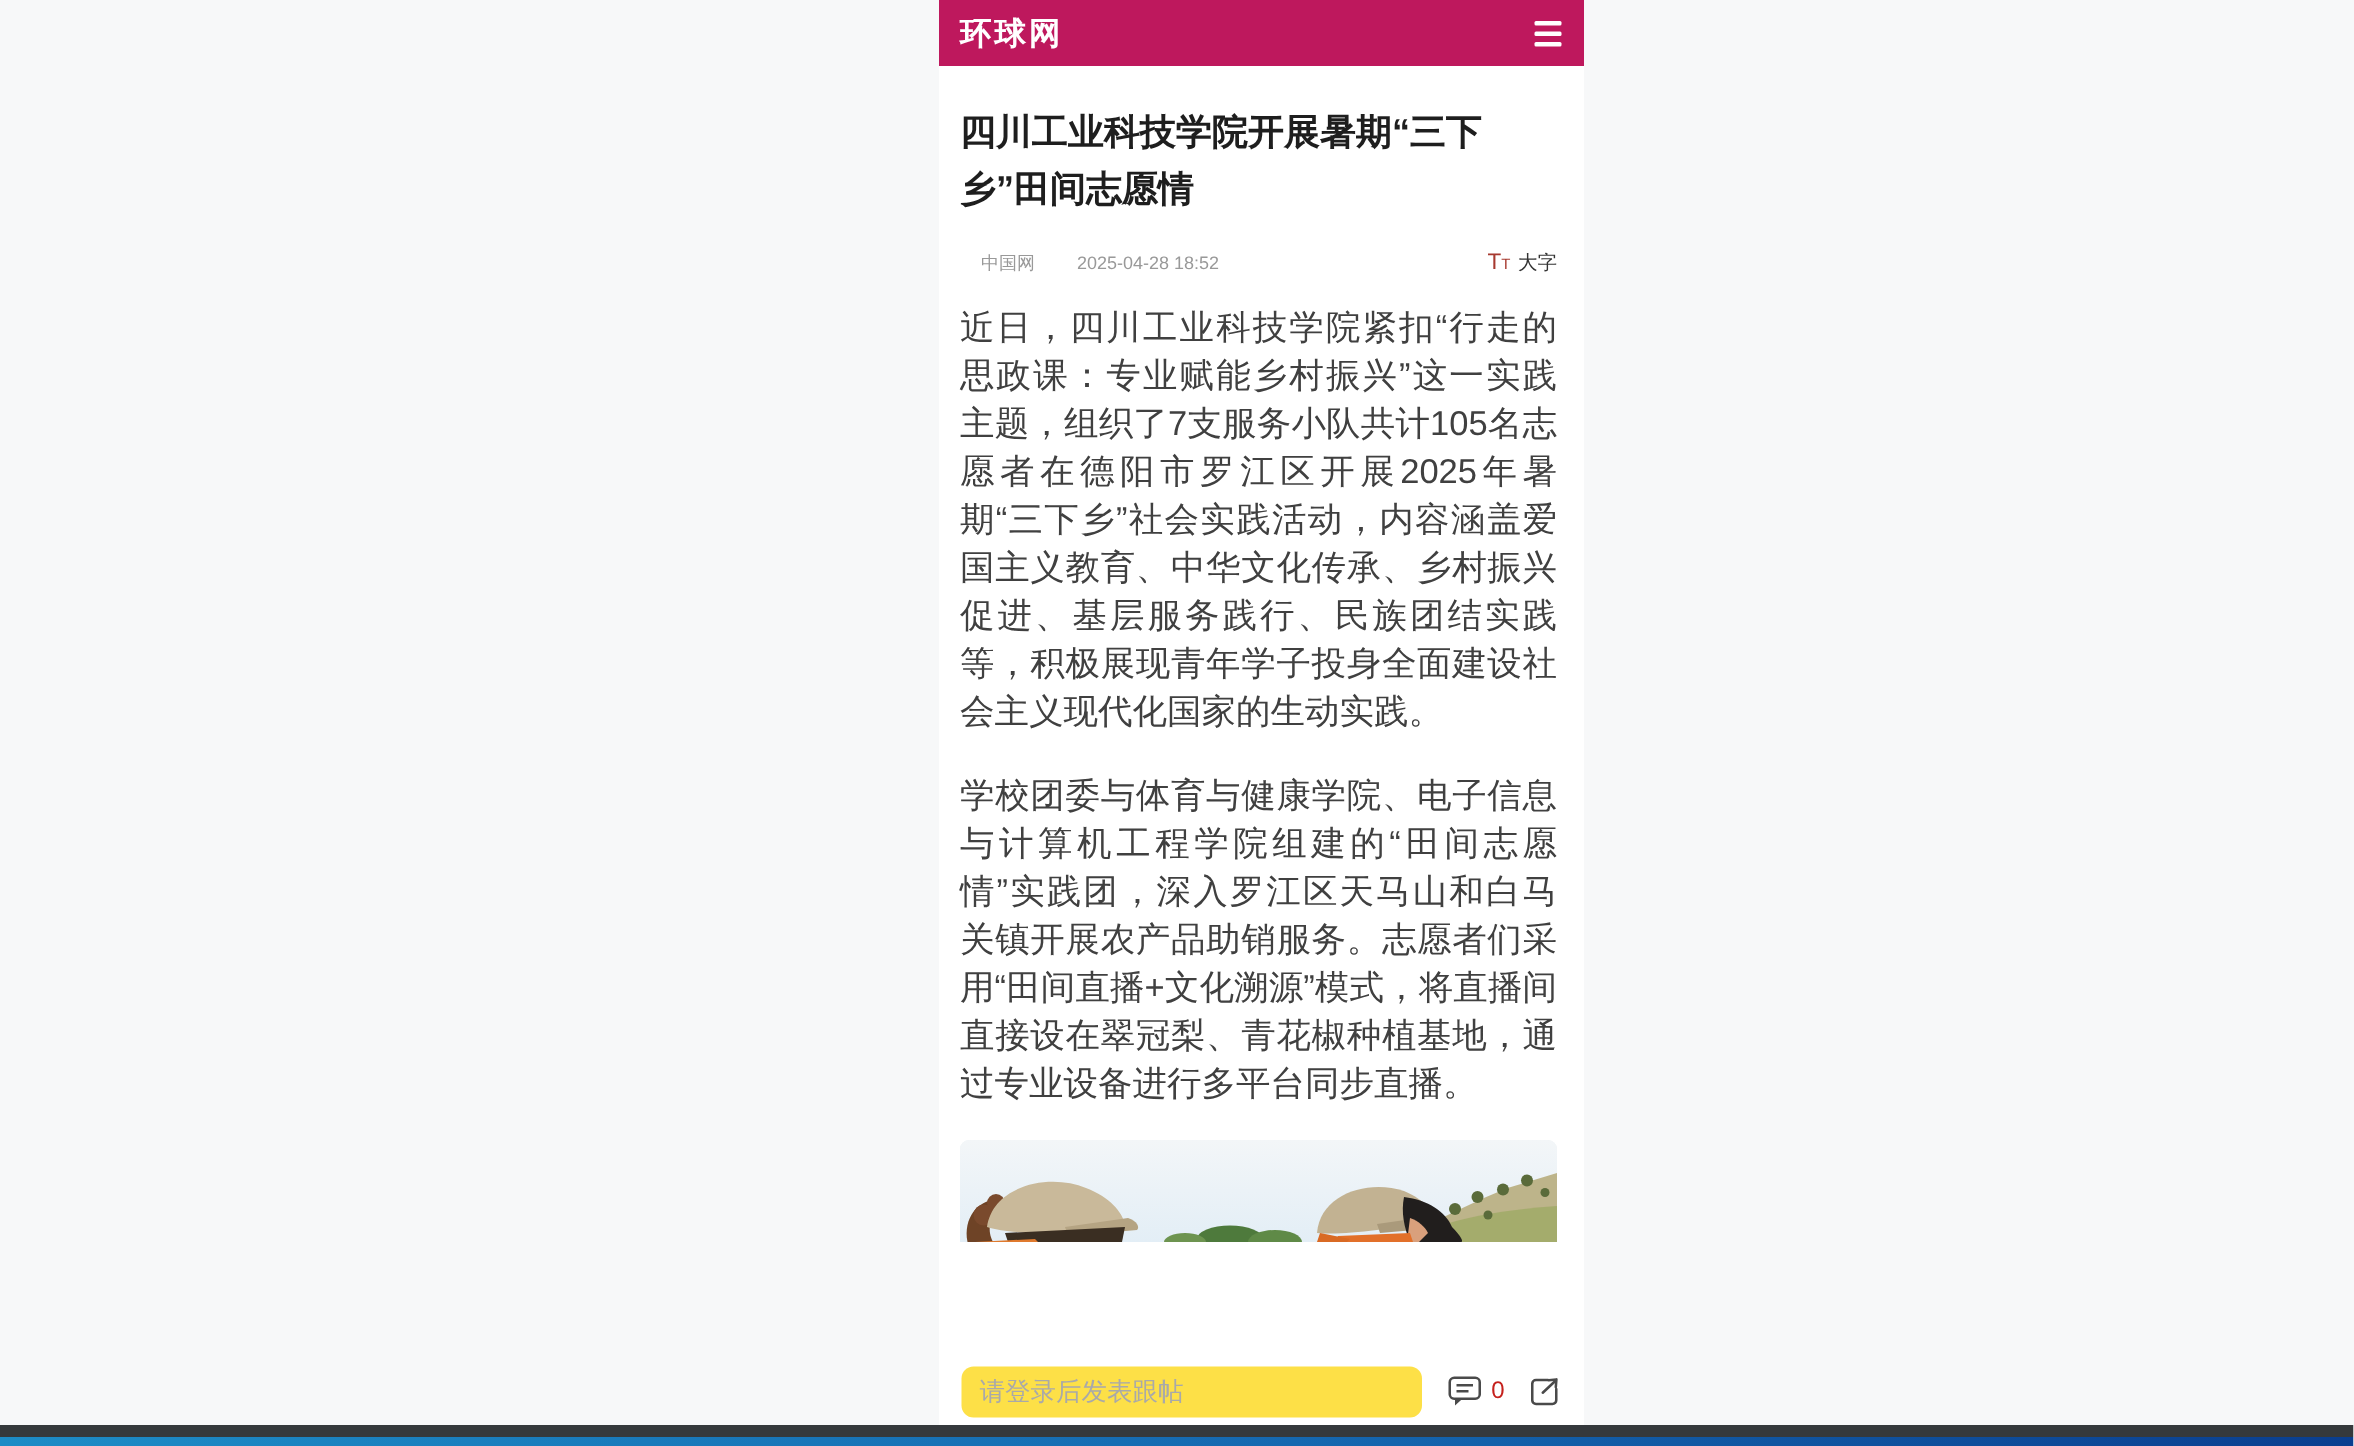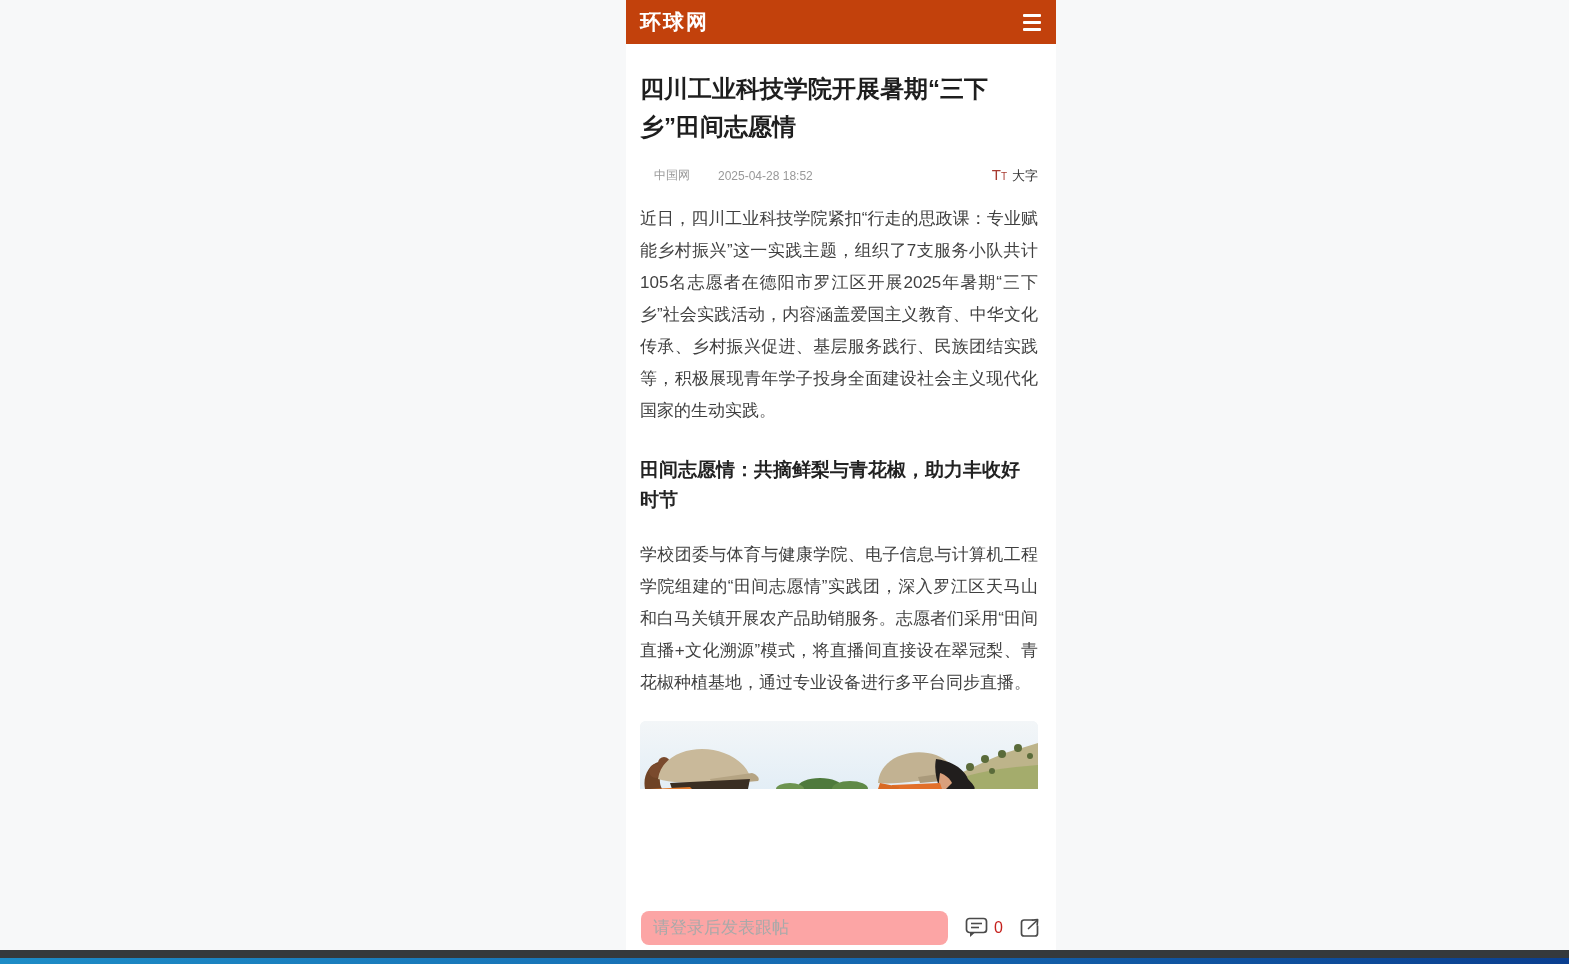--- a/index.html
+++ b/index.html
@@ -14,21 +14,21 @@
   
   .phone {
     position: absolute; left: 626px; top: 0;
     width: 430px; height: 950px;
     background: #ffffff;
     overflow: hidden;
   }
 
   
   .app-header {
-    height: 44px; background: #c2410c;
+    height: 44px; background: #be185d;
     display: flex; align-items: center;
     padding: 0 14px; box-sizing: border-box;
   }
   .logo {
     color: #ffffff; font-size: 21px; font-weight: 700;
     letter-spacing: 2px; cursor: pointer;
     font-family: "Liberation Sans", "DejaVu Sans", sans-serif;
   }
   .hamburger { margin-left: auto; width: 20px; cursor: pointer; padding: 4px 0; }
   .hamburger span {
@@ -51,21 +51,21 @@
   .meta-source { margin-right: 28px; }
   .font-size-ctl {
     margin-left: auto; display: flex; align-items: baseline;
     cursor: pointer; color: #333333; font-size: 13px;
   }
   .tt-big   { color: #a73a30; font-size: 15px; font-weight: 400; }
   .tt-small { color: #a73a30; font-size: 10px; font-weight: 400; margin-right: 5px; }
 
   .para {
     margin: 18px 0 0 0;
-    font-size: 17px; line-height: 32px;
+    font-size: 23px; line-height: 32px;
     color: #404040; text-align: justify;
   }
   .para.second { margin-top: 24px; }
   .sub-heading {
     margin: 28px 0 0 0;
     font-size: 19px; font-weight: 700; line-height: 30px;
     color: #222222;
   }
 
   
@@ -79,21 +79,21 @@
 
   
   .comment-bar {
     position: absolute; left: 0; right: 0; bottom: 0;
     height: 45px; background: #ffffff;
     display: flex; align-items: center;
     padding: 0 15px; box-sizing: border-box;
   }
   .comment-input {
     width: 310px; height: 34px;
-    background: #fca5a5; border: none; border-radius: 8px;
+    background: #fde047; border: none; border-radius: 8px;
     padding: 0 12px; box-sizing: border-box;
     font-size: 17px; color: #333;
     font-family: "Liberation Sans", "DejaVu Sans", sans-serif;
     outline: none;
   }
   .comment-input::placeholder { color: #a9a9a9; }
   .cmt-group {
     margin-left: 17px; display: flex; align-items: center; cursor: pointer;
   }
   .cmt-count { margin-left: 6px; font-size: 16px; color: #c5201c; }
@@ -134,21 +134,20 @@
         <span class="meta-date">2025-04-28 18:52</span>
         <span class="font-size-ctl">
           <span class="tt-big">T</span>
           <span class="tt-small">T</span>
           <span>大字</span>
         </span>
       </div>
 
       <p class="para">近日，四川工业科技学院紧扣“行走的思政课：专业赋能乡村振兴”这一实践主题，组织了7支服务小队共计105名志愿者在德阳市罗江区开展2025年暑期“三下乡”社会实践活动，内容涵盖爱国主义教育、中华文化传承、乡村振兴促进、基层服务践行、民族团结实践等，积极展现青年学子投身全面建设社会主义现代化国家的生动实践。</p>
 
-      <h2 class="sub-heading">田间志愿情：共摘鲜梨与青花椒，助力丰收好时节</h2>
 
       <p class="para second">学校团委与体育与健康学院、电子信息与计算机工程学院组建的“田间志愿情”实践团，深入罗江区天马山和白马关镇开展农产品助销服务。志愿者们采用“田间直播+文化溯源”模式，将直播间直接设在翠冠梨、青花椒种植基地，通过专业设备进行多平台同步直播。</p>
 
       <div class="photo">
         <svg width="398" height="68" viewBox="0 0 398 68" xmlns="http://www.w3.org/2000/svg">
           <defs>
             <linearGradient id="sky" x1="0" y1="0" x2="0" y2="1">
               <stop offset="0" stop-color="#f3f6f8"></stop>
               <stop offset="1" stop-color="#e3eef6"></stop>
             </linearGradient>

